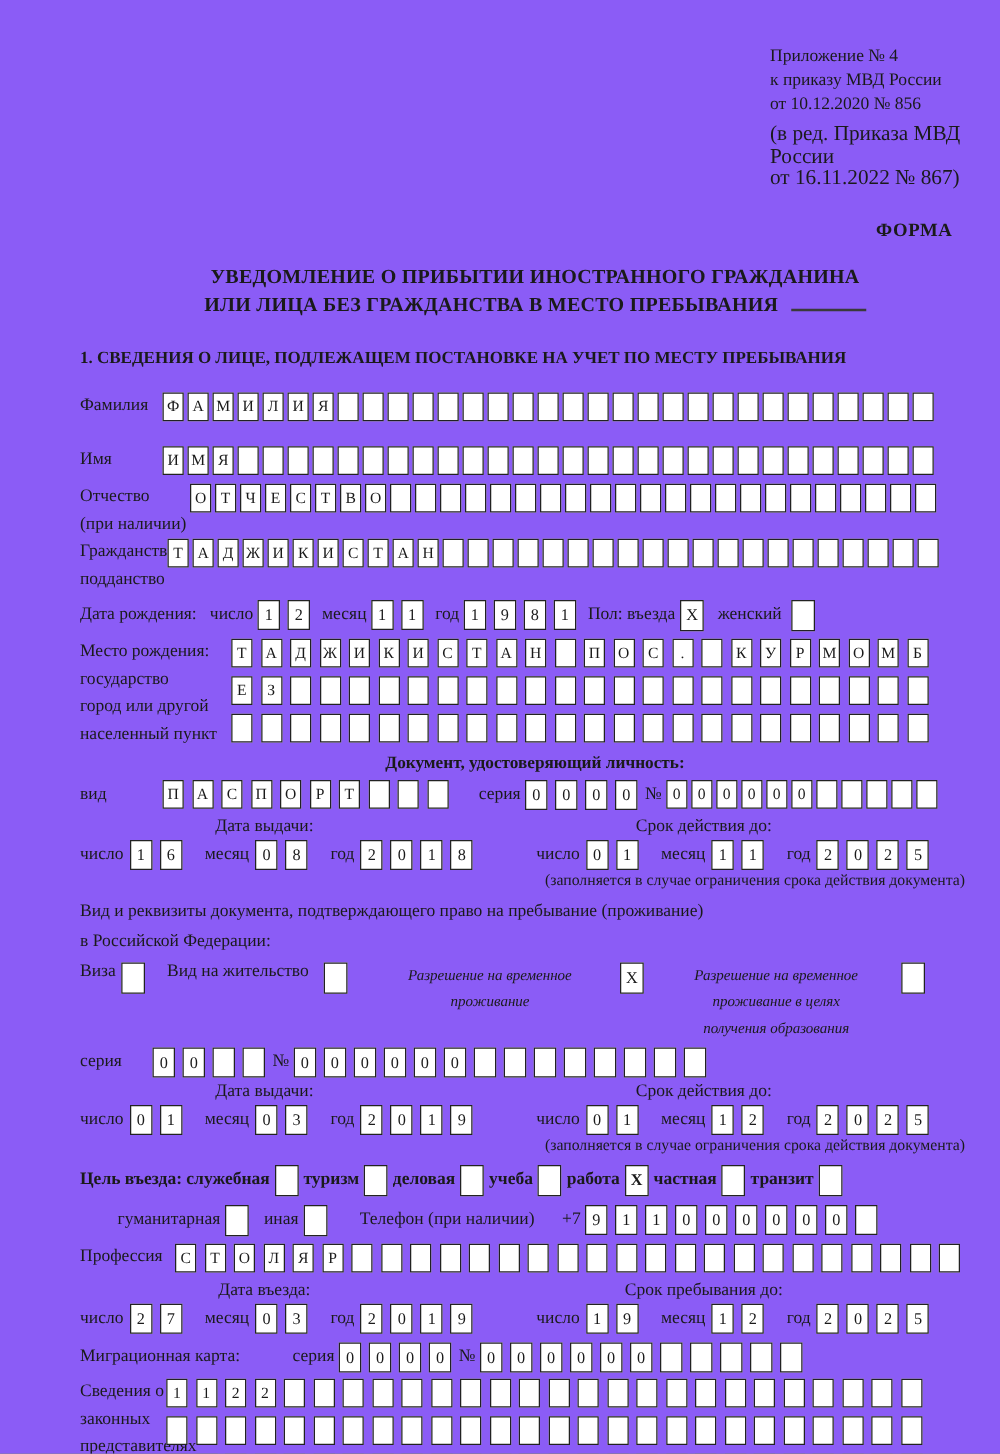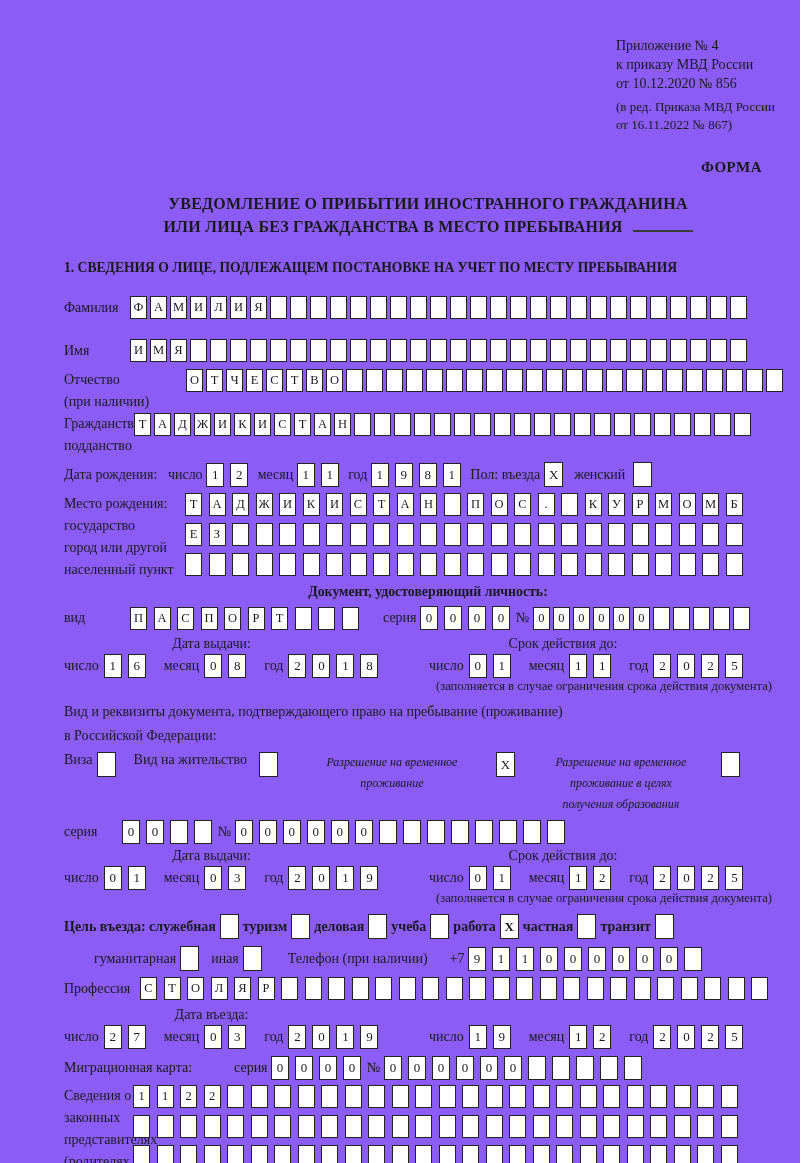--- a/index.html
+++ b/index.html
@@ -2,21 +2,21 @@
 <html><head>
 <meta charset="utf-8">
 <style>
   html,body{margin:0;padding:0;background:#888;}
   .page{
     width:800px;height:1163px;background:#8b5cf6;color:#1a1a1a;
     font-family:"Liberation Serif",serif;
     box-sizing:border-box;padding:36px 8px 0 64px;position:relative;overflow:hidden;
   }
   .appendix{margin-left:552px;font-size:14px;line-height:19px;}
-  .appendix .rev{font-size:13px;line-height:17.5px;margin-top:5px;}
+  .appendix .rev{font-size:17px;line-height:17.5px;margin-top:5px;}
   .form-label{text-align:right;padding-right:30px;font-weight:bold;font-size:15px;margin-top:26px;letter-spacing:.5px;}
   .title{text-align:center;font-weight:bold;font-size:16px;line-height:23px;margin-top:16px;letter-spacing:.2px;}
   .blank-line{display:inline-block;width:60px;border-bottom:2.5px solid #3a3a3a;margin-left:10px;height:12px;}
   .section-heading{font-weight:bold;font-size:13.6px;margin-top:22px;white-space:nowrap;}
   .row{display:flex;align-items:center;}
   .row.top{align-items:flex-start;}
   .lbl{font-size:14px;white-space:pre;flex:0 0 auto;}
   .cg{display:inline-flex;flex:0 0 auto;}
   .cell{display:inline-flex;align-items:center;justify-content:center;width:15px;height:21px;
         border:1.6px solid #222;margin-right:3px;font-size:12.5px;flex:0 0 auto;background:#fff;}
@@ -127,21 +127,21 @@
           <span class="cell"></span>
           <span class="cell"></span>
           <span class="cell"></span>
           <span class="cell"></span>
           <span class="cell"></span>
           <span class="cell"></span>
           <span class="cell"></span>
           <span class="cell"></span>
         </span>
       </div>
-      <div class="row grp" style="margin-top: 7px; gap: 34px;">
+      <div class="row grp" style="margin-top: 7px;">
         <div class="glabel" style="width: 88px;">
           <div>Отчество</div>
           <div>(при наличии)</div>
         </div>
         <div class="gcont">
           <div class="crow">
             <span class="cg">
               <span class="cell">О</span>
               <span class="cell">Т</span>
               <span class="cell">Ч</span>
@@ -580,20 +580,21 @@
           <span class="cell wide"></span>
           <span class="cell wide"></span>
           <span class="cell wide"></span>
           <span class="cell wide"></span>
           <span class="cell wide"></span>
           <span class="cell wide"></span>
         </span>
       </div>
       <div class="titles" style="margin-top: 7px;">
         <span class="lt">Дата въезда:</span>
+        <span class="rt">Срок пребывания до:</span>
       </div>
       <div class="dates" style="margin-top: 2px;">
         <span class="half l">
           <span class="dlbl">число</span>
           <span class="cg">
             <span class="cell date">2</span>
             <span class="cell date">7</span>
           </span>
           <span class="dlbl">месяц</span>
           <span class="cg">

